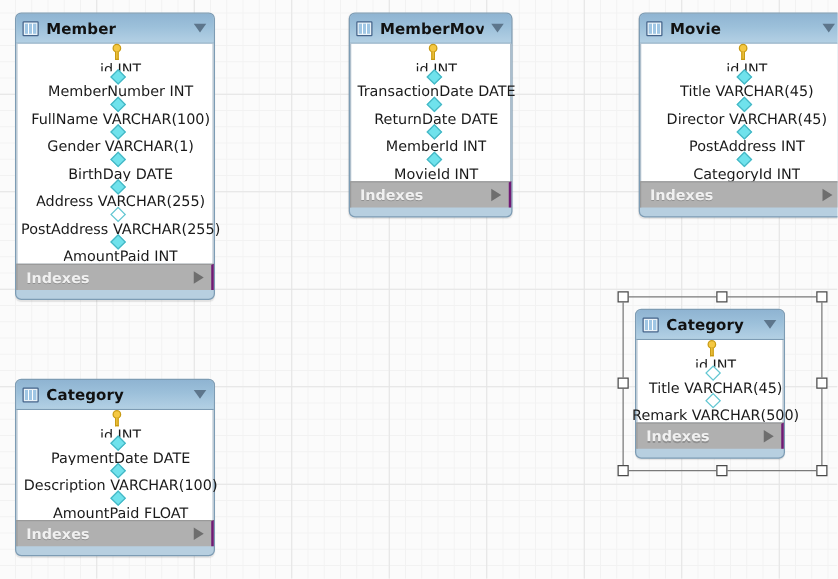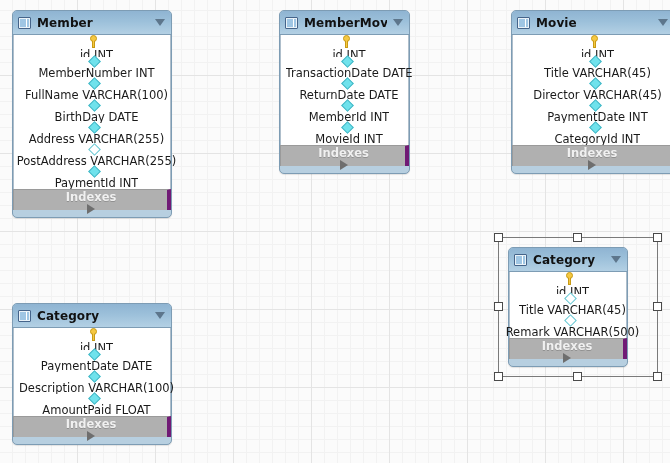--- a/index.html
+++ b/index.html
@@ -162,22 +162,21 @@
 
   
   .tbl-indexes {
     display: flex;
     align-items: center;
     height: 20px;
     padding: 0 6px 0 7px;
     background: #b0b0b0;
     border-top: 1px solid #9a9a9a;
     border-left: 1px solid #9a9a9a;
-    border-right: 4px solid #701a75;
-    flex-direction: column;
+    border-right: 2px solid #701a75;
   }
   .idx-label {
     flex: 1 1 auto;
     font-size: 11.5px;
     font-weight: bold;
     color: #f0f0f0;
     text-shadow: 0 1px 0 rgba(0,0,0,0.18);
   }
   .idx-caret {
     flex: 0 0 auto;
@@ -229,33 +228,37 @@
         <div class="col-row">
           <span class="gl-diamond"></span>
           <span class="col-label">MemberNumber INT</span>
         </div>
         <div class="col-row">
           <span class="gl-diamond"></span>
           <span class="col-label">FullName VARCHAR(100)</span>
         </div>
         <div class="col-row">
           <span class="gl-diamond"></span>
+          <span class="col-label">Gender VARCHAR(1)</span>
+        </div>
+        <div class="col-row">
+          <span class="gl-diamond"></span>
           <span class="col-label">BirthDay DATE</span>
         </div>
         <div class="col-row">
           <span class="gl-diamond"></span>
           <span class="col-label">Address VARCHAR(255)</span>
         </div>
         <div class="col-row">
           <span class="gl-diamond hollow"></span>
           <span class="col-label">PostAddress VARCHAR(255)</span>
         </div>
         <div class="col-row">
           <span class="gl-diamond"></span>
-          <span class="col-label">PaymentId INT</span>
+          <span class="col-label">AmountPaid INT</span>
         </div>
       </div>
       <div class="tbl-indexes">
         <span class="idx-label">Indexes</span>
         <span class="idx-caret"></span>
       </div>
     </div>
     <div class="ertable" style="left: 279px; top: 10px; width: 131px;">
       <div class="tbl-header">
         <span class="tbl-icon"></span>
@@ -303,21 +306,21 @@
         <div class="col-row">
           <span class="gl-diamond"></span>
           <span class="col-label">Title VARCHAR(45)</span>
         </div>
         <div class="col-row">
           <span class="gl-diamond"></span>
           <span class="col-label">Director VARCHAR(45)</span>
         </div>
         <div class="col-row">
           <span class="gl-diamond"></span>
-          <span class="col-label">PaymentDate INT</span>
+          <span class="col-label">PostAddress INT</span>
         </div>
         <div class="col-row">
           <span class="gl-diamond"></span>
           <span class="col-label">CategoryId INT</span>
         </div>
       </div>
       <div class="tbl-indexes">
         <span class="idx-label">Indexes</span>
         <span class="idx-caret"></span>
       </div>

